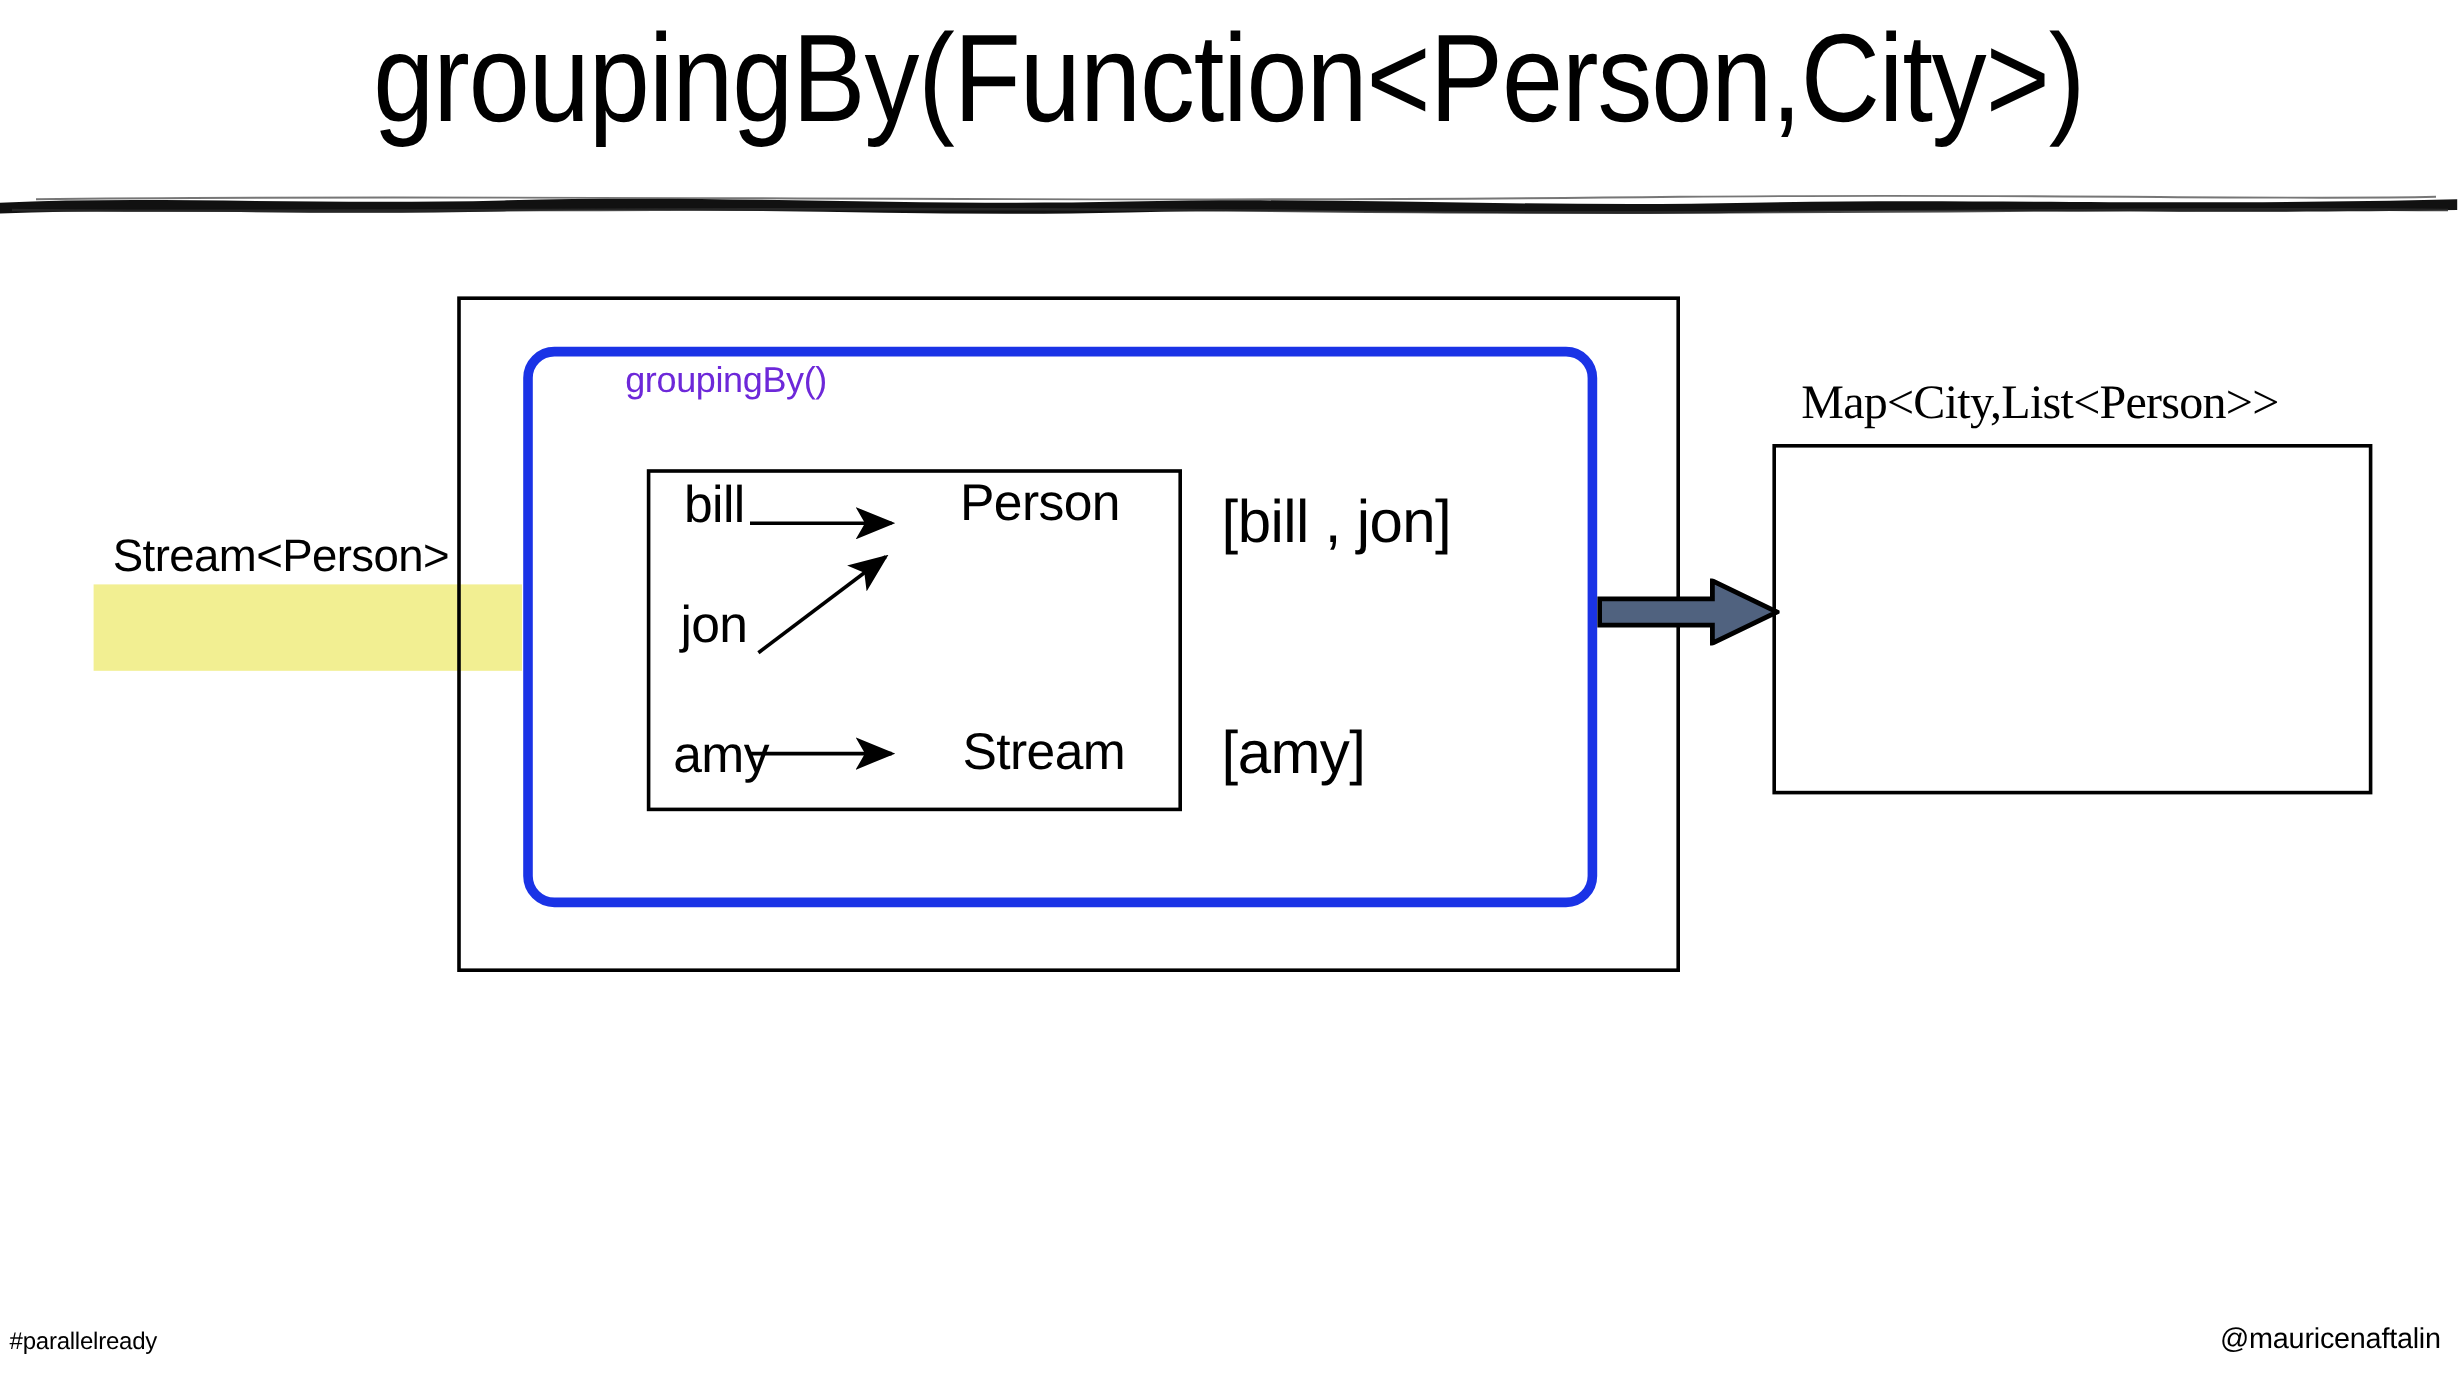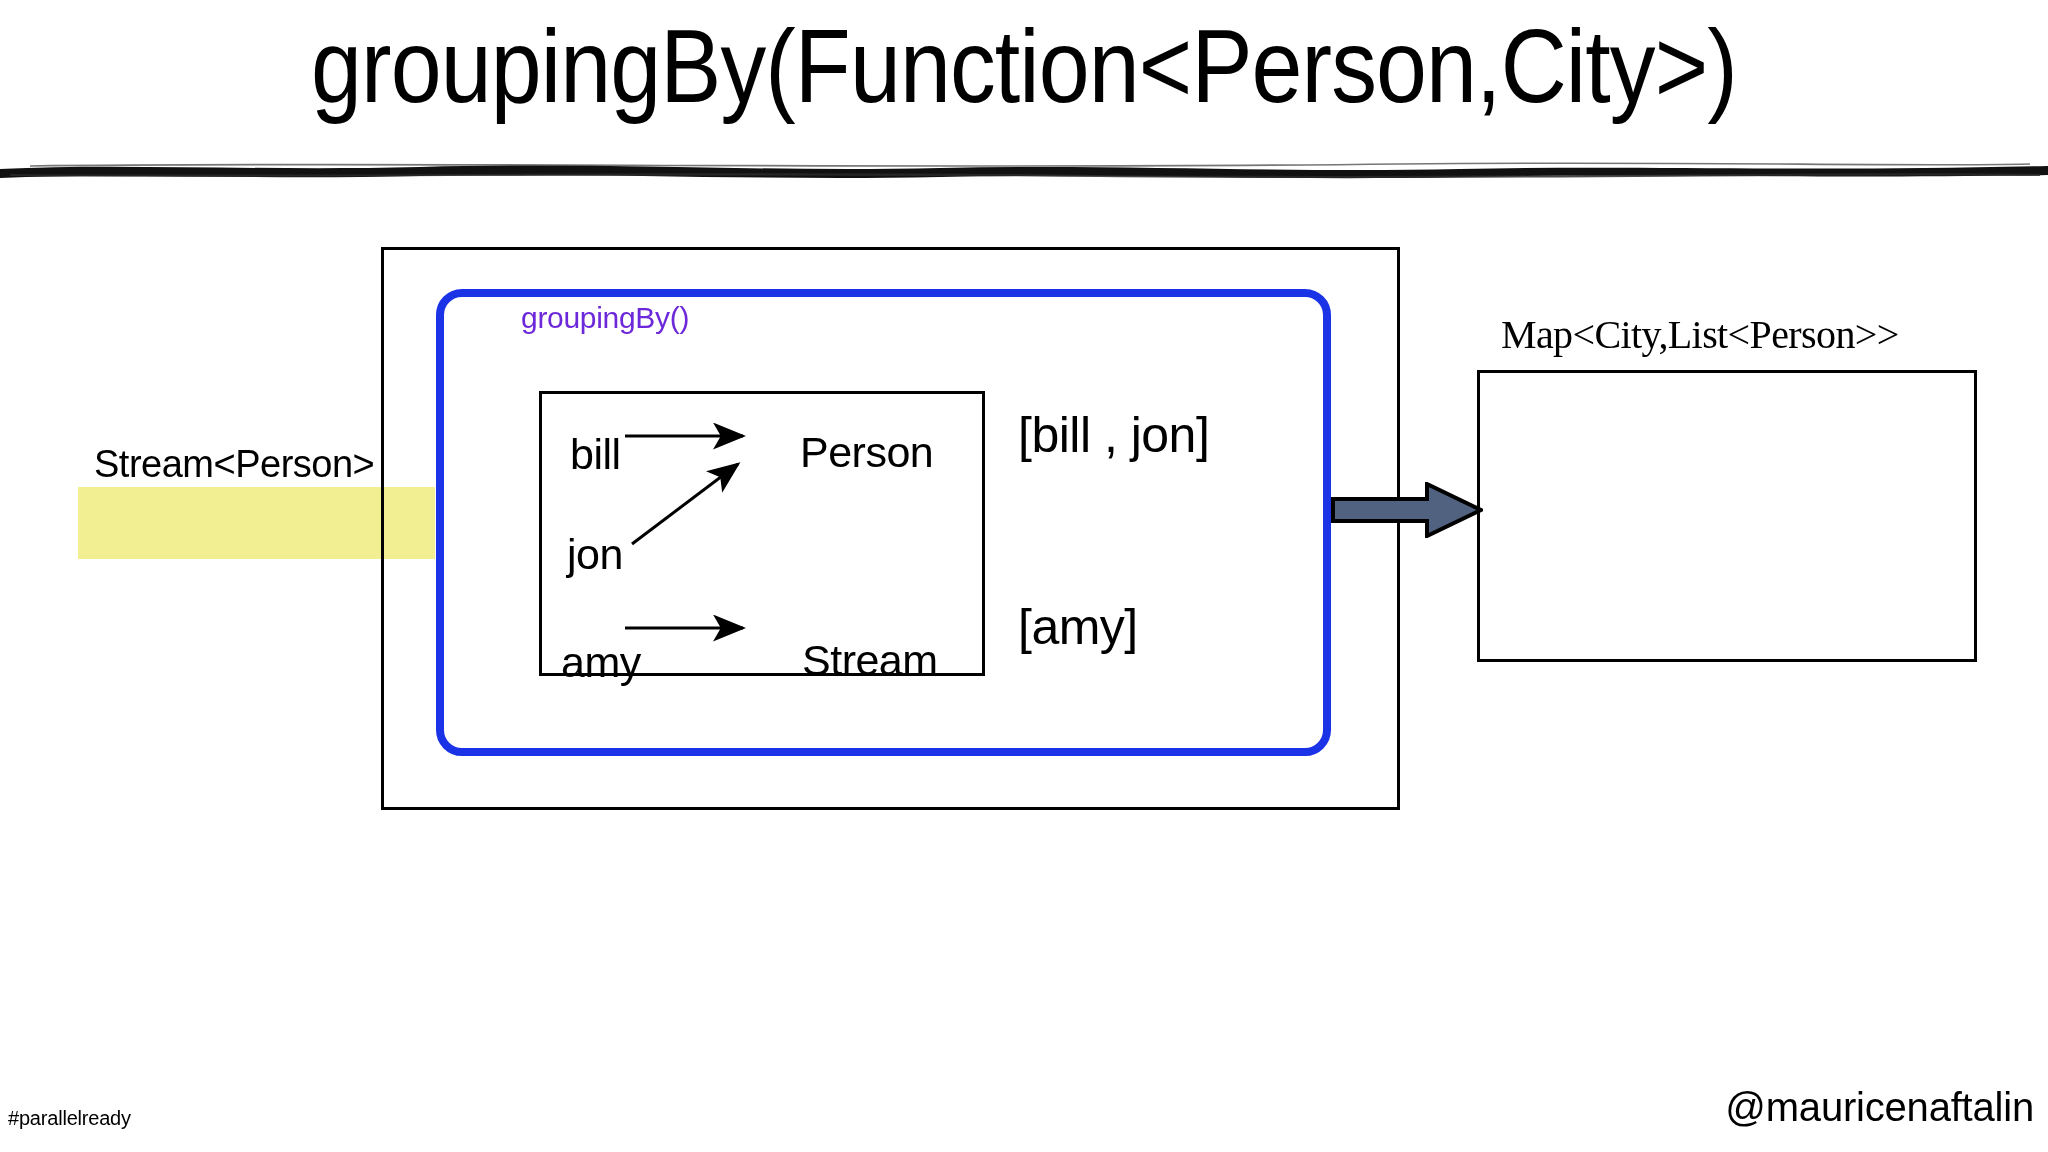--- a/index.html
+++ b/index.html
@@ -94,21 +94,20 @@
     background: transparent;
   }
 
   .person-label, .city-label {
     position: absolute;
     font-family: "Liberation Sans", sans-serif;
     font-size: 43px;
     letter-spacing: -0.5px;
     white-space: nowrap;
     line-height: 1;
-    margin-top: 33px;
   }
   .list-label {
     position: absolute;
     font-family: "Liberation Sans", sans-serif;
     font-size: 50px;
     letter-spacing: -0.5px;
     white-space: nowrap;
     line-height: 1;
   }
 
@@ -162,21 +161,21 @@
     position: absolute;
     left: 8px; bottom: 22px;
     font-family: "Liberation Sans", sans-serif;
     font-size: 20px;
     letter-spacing: -0.2px;
   }
   #footer-right {
     position: absolute;
     right: 14px; bottom: 22px;
     font-family: "Liberation Sans", sans-serif;
-    font-size: 40px;
+    font-size: 24px;
     letter-spacing: -0.2px;
   }
 </style>
 </head>
 <body>
 
 <div id="slide-title">groupingBy(Function&lt;Person,City&gt;)</div>
 
 <svg id="title-rule" viewBox="0 0 2048 22" preserveAspectRatio="none">
   <path d="M0,11 C120,5 260,13 420,9 C600,4 760,14 940,10 C1120,6 1280,15 1460,11 C1640,7 1800,14 2048,8

